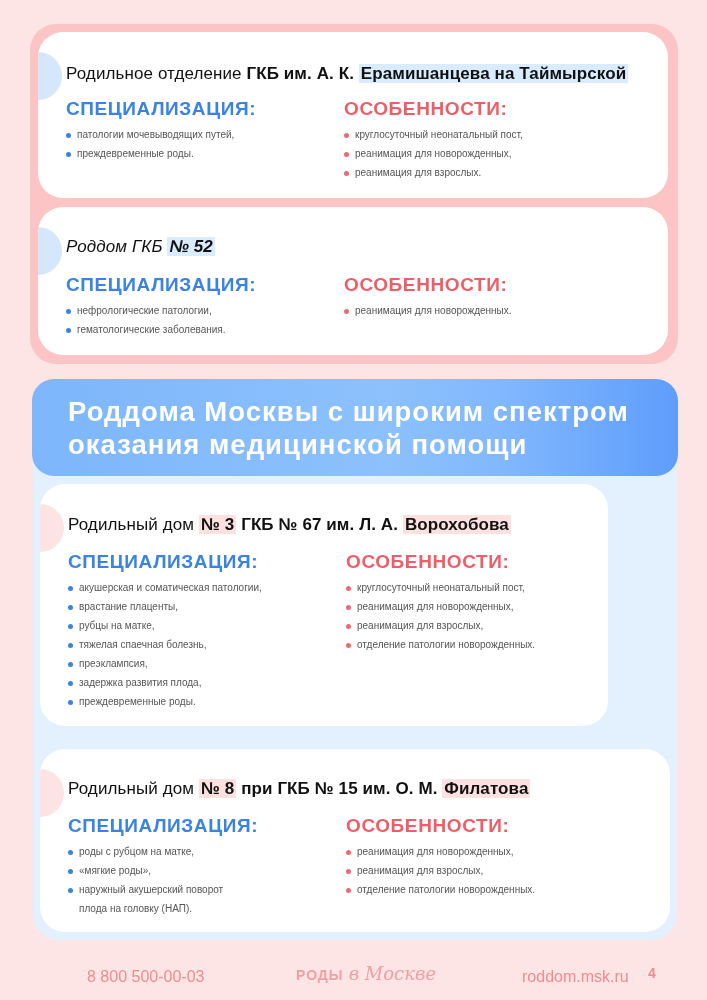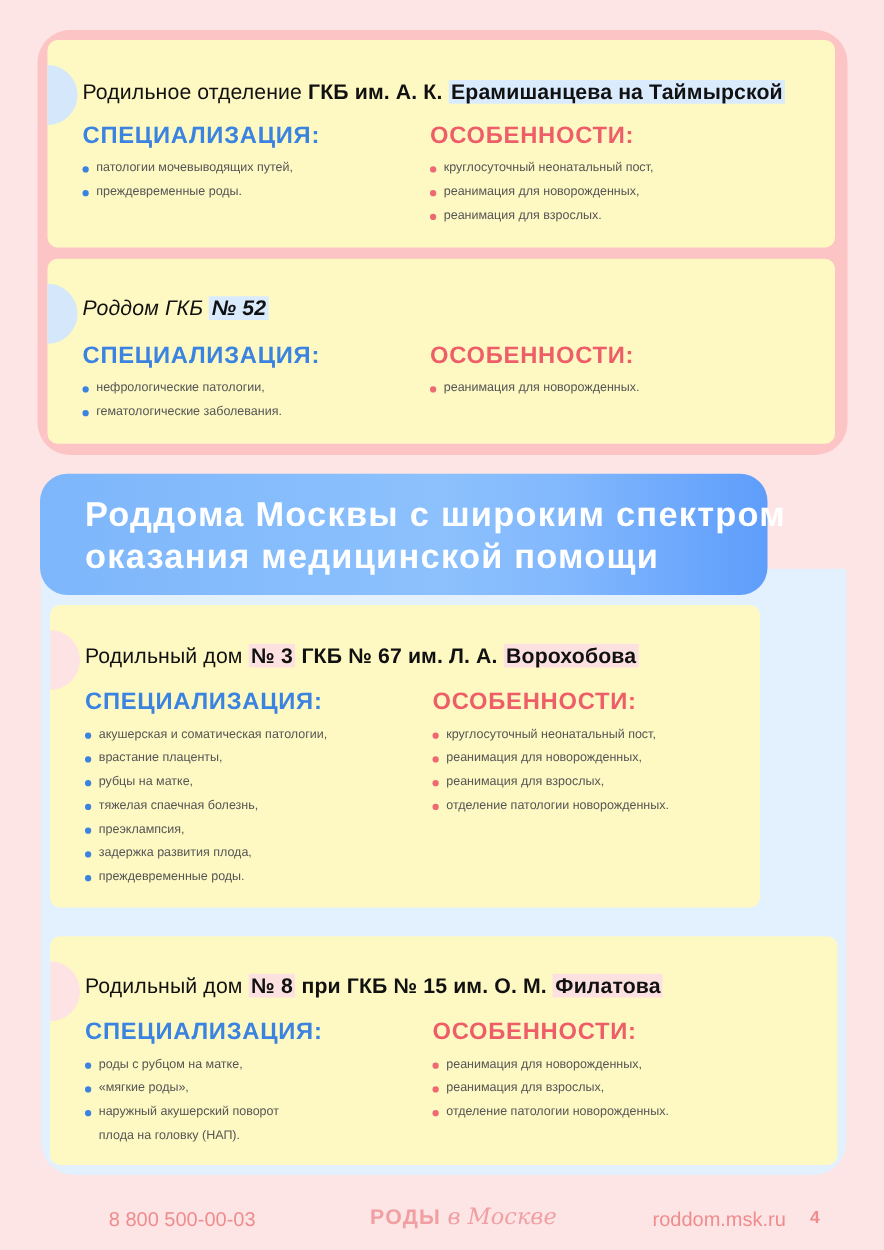--- a/index.html
+++ b/index.html
@@ -20,22 +20,22 @@
     }
     .group-blue {
       position: absolute;
       left: 33px; top: 455px;
       width: 644px; height: 485px;
       background: #e3f0fd;
       border-radius: 0 0 26px 26px;
     }
     .card {
       position: absolute;
-      background: #fef9c3;
-      border-radius: 8px;
+      background: #ffffff;
+      border-radius: 25px;
       overflow: hidden;
     }
     .card .notch {
       position: absolute;
       left: -24px;
       width: 48px; height: 48px;
       border-radius: 50%;
     }
     .notch.blue { background: #d4e7fb; }
     .notch.pink { background: #fde3e3; }
@@ -77,21 +77,21 @@
       position: absolute;
       left: 0; top: 8px;
       width: 5px; height: 5px;
       border-radius: 50%;
     }
     .col.spec li .dot { background: #3a83e0; }
     .col.feat li .dot { background: #ee6a72; }
     .banner {
       position: absolute;
       left: 32px; top: 379px;
-      width: 582px; height: 97px;
+      width: 646px; height: 97px;
       border-radius: 22px;
       background: linear-gradient(90deg, #7db6fb 0%, #8cc1fd 55%, #82b8fd 72%, #5e9dfb 100%);
       padding: 16px 0 0 36px;
     }
     .banner-line {
       font-family: "Liberation Sans", sans-serif;
       font-weight: bold;
       color: #ffffff;
       font-size: 27.5px;
       line-height: 33px;
@@ -107,21 +107,21 @@
     }
     .footer-logo {
       position: absolute;
       top: 963px; left: 296px;
       color: #f0a0a3;
       white-space: nowrap;
     }
     .footer-logo .caps {
       font-family: "Liberation Sans", sans-serif;
       font-weight: bold;
-      font-size: 17px;
+      font-size: 14px;
       letter-spacing: 1px;
       margin-top: 44px;
     }
     .footer-logo .script {
       font-family: "DejaVu Serif", serif;
       font-style: italic;
       font-size: 18px;
     }
     .page-num {
       position: absolute;

